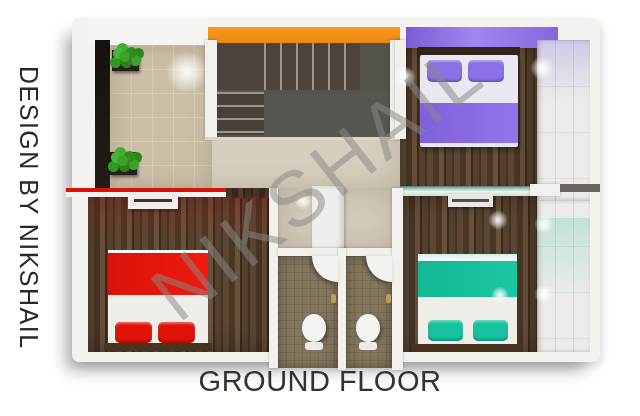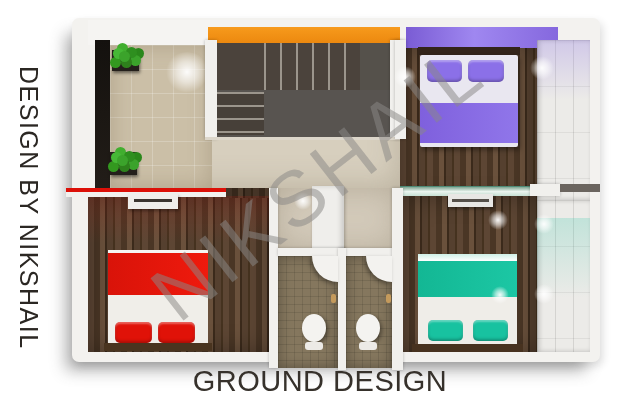--- a/index.html
+++ b/index.html
@@ -153,14 +153,14 @@
     <div class="abs wardrobe" style="left:465px;top:182px;width:53px;height:152px;"></div>
     <div class="abs" style="left:465px;top:200px;width:53px;height:80px;background:linear-gradient(180deg,rgba(24,194,160,.20),rgba(24,194,160,0));"></div>
     <div class="glow" style="left:416px;top:192px;width:20px;height:20px;"></div>
     <div class="glow" style="left:462px;top:196px;width:20px;height:20px;"></div>
     <div class="glow" style="left:462px;top:266px;width:20px;height:20px;"></div>
     <div class="glow" style="left:419px;top:268px;width:18px;height:18px;"></div>
   </div>
 
   <div class="watermark">NIKSHAIL</div>
   <div class="side-caption">DESIGN BY NIKSHAIL</div>
-  <div class="floor-label">GROUND DESIGN</div>
+  <div class="floor-label">GROUND FLOOR</div>
 </div>
 
 </body></html>

